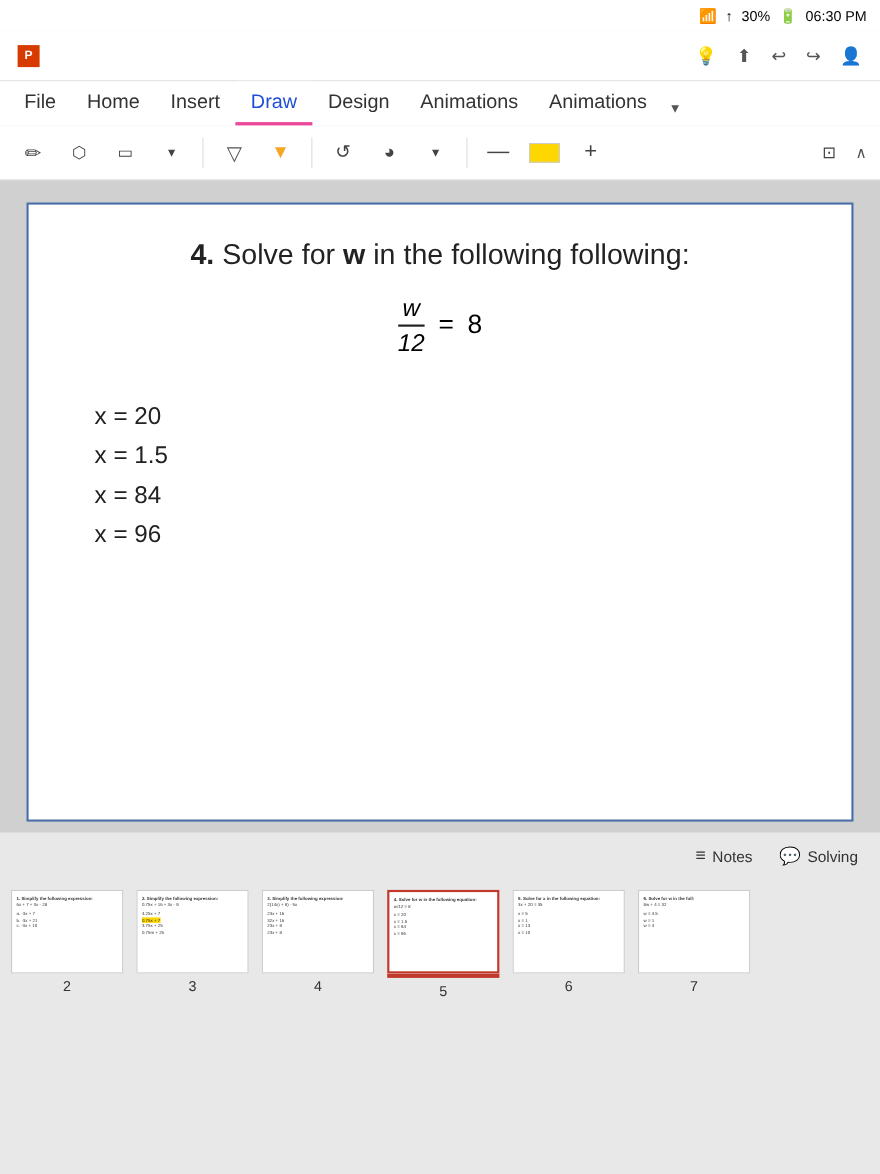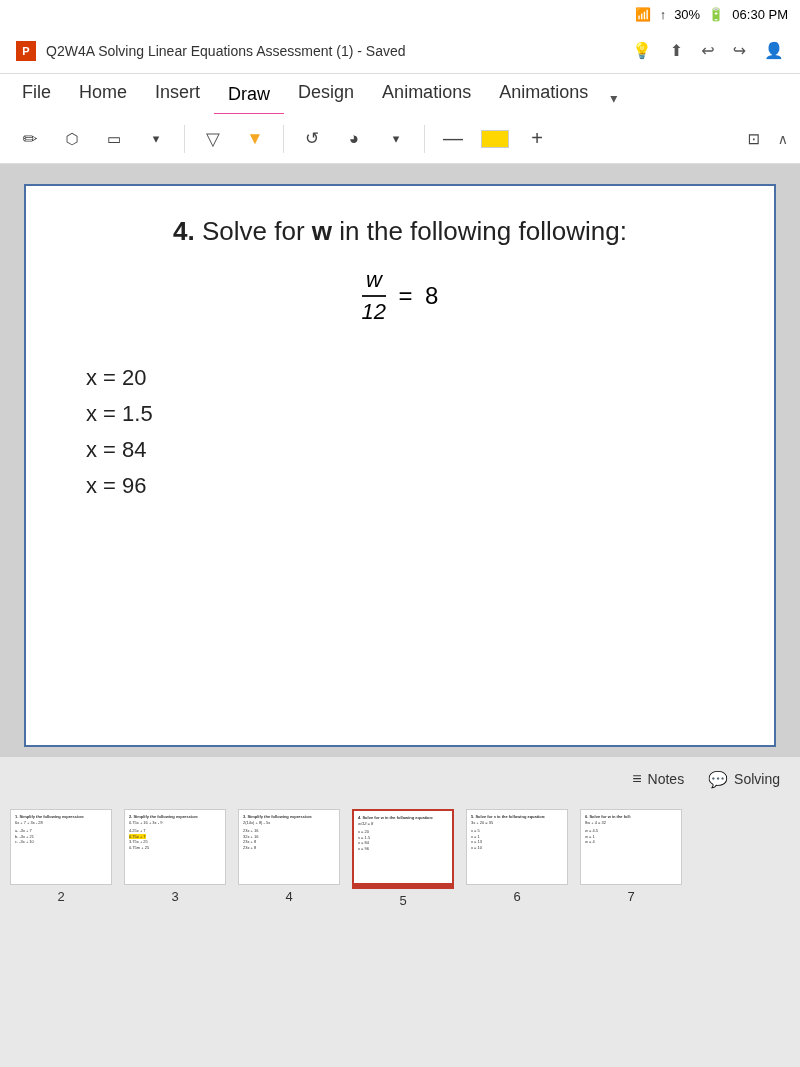--- a/index.html
+++ b/index.html
@@ -45,22 +45,22 @@
     }
     .ribbon-tab {
       padding: 8px 14px;
       font-size: 18px;
       cursor: pointer;
       color: #333;
       border-bottom: 3px solid transparent;
       user-select: none;
     }
     .ribbon-tab.active {
-      color: #000000;
-      border-bottom: 1px solid #ec4899;
+      color: #1d4ed8;
+      border-bottom: 3px solid #ec4899;
       background: #fff;
     }
     .ribbon-tab-more { padding: 8px 8px; font-size: 14px; color: #555; cursor: pointer; }
 
     
     .toolbar {
       background: #fff;
       height: 50px;
       display: flex;
       align-items: center;
@@ -210,21 +210,20 @@
     <span>↑</span>
     <span>30%</span>
     <span>🔋</span>
     <span>06:30 PM</span>
   </div>
 </div>
 
 <div class="title-bar">
   <div class="title-bar-left">
     <div class="ms-logo">P</div>
-    <span class="title-text">Q2W4A Solving Linear Equations Assessment (1) - Saved</span>
   </div>
   <div class="title-bar-icons">
     <span class="title-icon">💡</span>
     <span class="title-icon">⬆</span>
     <span class="title-icon">↩</span>
     <span class="title-icon">↪</span>
     <span class="title-icon">👤</span>
   </div>
 </div>
 

